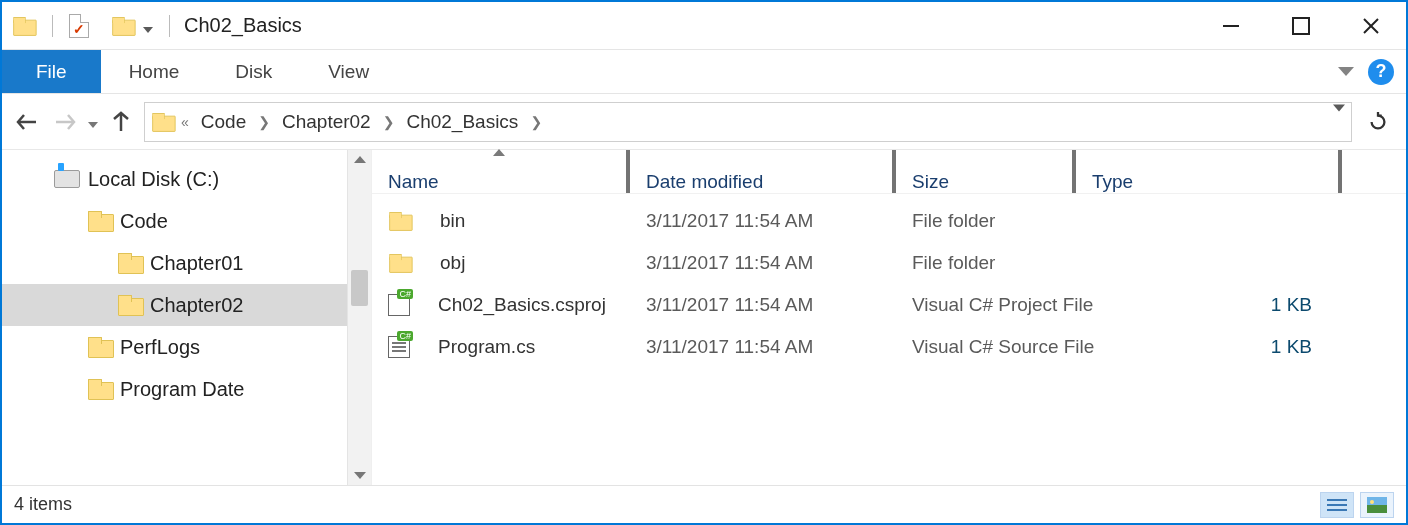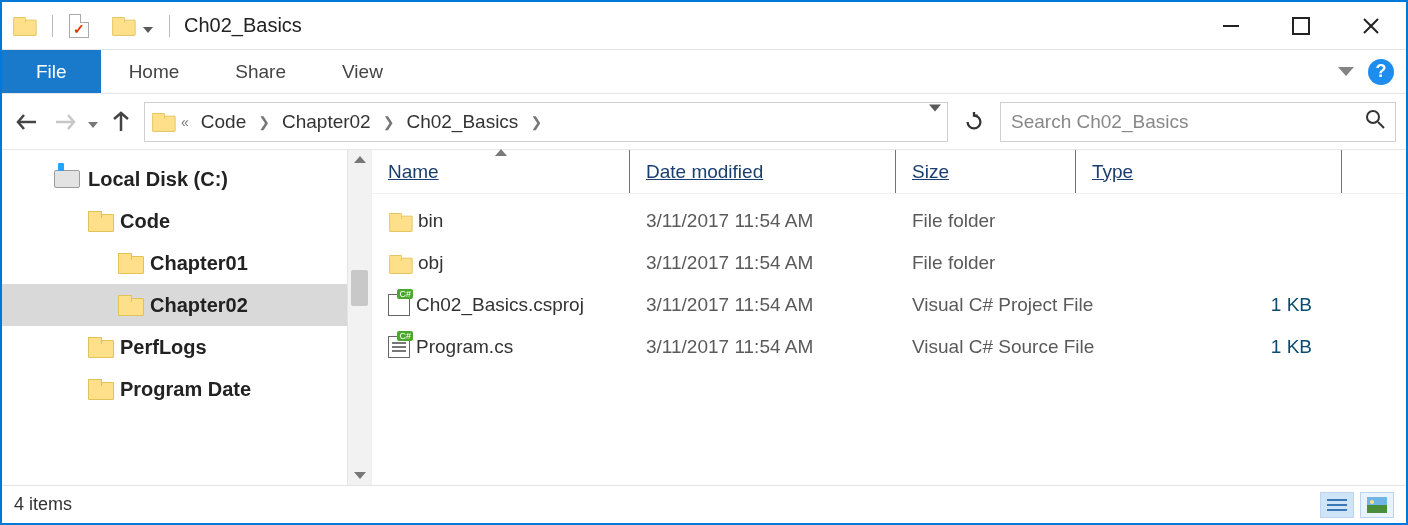--- a/index.html
+++ b/index.html
@@ -145,21 +145,21 @@
   .searchbox .mag{ margin-left:auto; color:#444; }
   
   .body{
     flex:1; display:flex; min-height:0;
   }
   .navpane{
     width:370px; border-right:1px solid #efefef;
     position:relative; display:flex;
   }
   .tree{
-    flex:1; padding-top:8px; overflow:hidden;font-weight:bold;
+    flex:1; padding-top:8px; overflow:hidden;
   }
   .tree-row{
     height:42px; display:flex; align-items:center;
     font-size:20px; color:#222;
   }
   .tree-row.sel{ background:#d9d9d9; }
   .tree-row .sp{ display:inline-block; }
   .drive-ic{
     width:26px; height:18px; background:#e3e3e3;
     border:1px solid #9b9b9b; border-radius:2px; position:relative;
@@ -185,37 +185,37 @@
     background:#c8c8c8; border-radius:2px;
   }
 
   .listpane{ flex:1; display:flex; flex-direction:column; min-width:0;}
   .headers{
     height:44px; display:flex; align-items:center;
     color:#1a3e6e; font-size:19px;
     border-bottom:1px solid #f1f1f1;
   }
   .headers .col{
-    padding:0 16px; height:100%; display:flex; align-items:center;
-    border-right:1px solid #737373; position:relative;text-decoration:underline;
+    padding:0 16px; height:100%; display:flex; align-items:flex-end;
+    border-right:4px solid #737373; position:relative;
   }
   .headers .sort-ind{
     position:absolute; top:-1px; left:50%; transform:translateX(-50%);
     width:0;height:0;border-left:6px solid transparent;border-right:6px solid transparent;
     border-bottom:7px solid #7a7a7a;
   }
   .col-name{ width:258px;}
   .col-date{ width:266px;}
   .col-type{ width:266px;}
   .col-size{ width:180px; justify-content:flex-start;}
   .rows{ padding:6px 0;}
   .row{
     height:42px; display:flex; align-items:center; font-size:19px; color:#333;
   }
-  .row .cell{ padding:0 16px; display:flex; align-items:flex-end; gap:6px;}
+  .row .cell{ padding:0 16px; display:flex; align-items:center; gap:28px;}
   .row .cell.name{ width:258px;}
   .row .cell.date{ width:266px; color:#5a5a5a;}
   .row .cell.type{ width:266px; color:#5a5a5a;}
   .row .cell.size{ width:180px; color:#0c4a6e; justify-content:flex-end; padding-right:30px;}
   .csproj-ic{
     width:22px;height:22px;border:1px solid #666;background:#fff;position:relative;
   }
   .csproj-ic::after{
     content:"C#"; position:absolute; right:-4px; top:-6px;
     font-size:9px; background:#4ba82e;color:#fff;padding:0 2px;border-radius:2px;
@@ -278,21 +278,21 @@
             <line x1="3" y1="3" x2="17" y2="17" stroke="#222" stroke-width="2"></line>
             <line x1="17" y1="3" x2="3" y2="17" stroke="#222" stroke-width="2"></line>
           </svg>
       </div>
     </div>
   </div>
 
   <div class="ribbon">
     <div class="file-tab">File</div>
     <div class="tab">Home</div>
-    <div class="tab">Share</div>
+    <div class="tab">Disk</div>
     <div class="tab">View</div>
     <div class="right">
       <span class="expand-caret"></span>
       <span class="help-ic">?</span>
     </div>
   </div>
 
   <div class="navrow">
     <div class="nav-btn">
       <svg width="26" height="26">
@@ -326,29 +326,20 @@
       <span class="dd"><span class="dd-caret"></span></span>
     </div>
 
     <div class="refresh">
       <svg width="22" height="22" viewBox="0 0 24 24">
           <path d="M12 5 A7 7 0 1 1 5 12" fill="none" stroke="#333" stroke-width="2.5"></path>
           <polyline points="12,1 12,5 16,5" fill="none" stroke="#333" stroke-width="2.5"></polyline>
         </svg>
     </div>
 
-    <div class="searchbox">
-      <span>Search Ch02_Basics</span>
-      <span class="mag">
-        <svg width="20" height="20">
-            <circle cx="8" cy="8" r="6" fill="none" stroke="#333" stroke-width="2"></circle>
-            <line x1="13" y1="13" x2="19" y2="19" stroke="#333" stroke-width="2"></line>
-          </svg>
-      </span>
-    </div>
   </div>
 
   <div class="body">
     <div class="navpane">
       <div class="tree" id="tree">
           <div class="tree-row">
             <span class="sp" style="width: 52px;"></span>
             <span class="drive-ic"></span>
             <span>Local Disk (C:)</span>
           </div>

